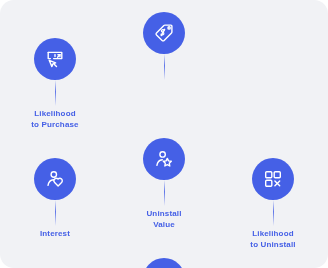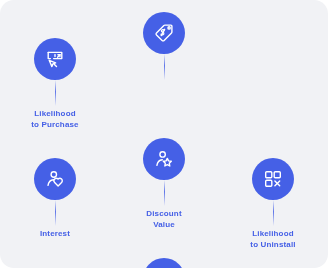--- a/index.html
+++ b/index.html
@@ -120,21 +120,21 @@
 
   <div class="node" style="left:164px; top:138px;">
     <div class="bubble" style="background: rgb(69, 96, 230);">
       <svg width="24" height="24" viewBox="0 0 24 24" fill="none" stroke="#ffffff" stroke-width="1.4" stroke-linecap="round" stroke-linejoin="round">
         <circle cx="10.6" cy="7.4" r="2.7"></circle>
         <path d="M4.9 18.4c0.5-3.2 2.7-5.3 5.4-5.6"></path>
         <path d="M15.3 11.4l1.25 2.5 2.75 0.4-2.0 1.95 0.48 2.75-2.48-1.3-2.46 1.3 0.47-2.75-2.0-1.95 2.75-0.4z"></path>
       </svg>
     </div>
     <div class="stem"></div>
-    <div class="caption" style="color: rgb(69, 96, 230);">Discount
+    <div class="caption" style="color: rgb(69, 96, 230);">Uninstall
 Value</div>
   </div>
 
   <div class="node" style="left:273px; top:158px;">
     <div class="bubble" style="background: rgb(69, 96, 230);">
       <svg width="24" height="24" viewBox="0 0 24 24" fill="none" stroke="#ffffff" stroke-width="1.4" stroke-linecap="round" stroke-linejoin="round">
         <rect x="4.7" y="4.7" width="6.1" height="6.1" rx="1.0"></rect>
         <rect x="13.2" y="4.7" width="6.1" height="6.1" rx="1.0"></rect>
         <rect x="4.7" y="13.2" width="6.1" height="6.1" rx="1.0"></rect>
         <path d="M13.9 14.0l4.8 4.8"></path>

